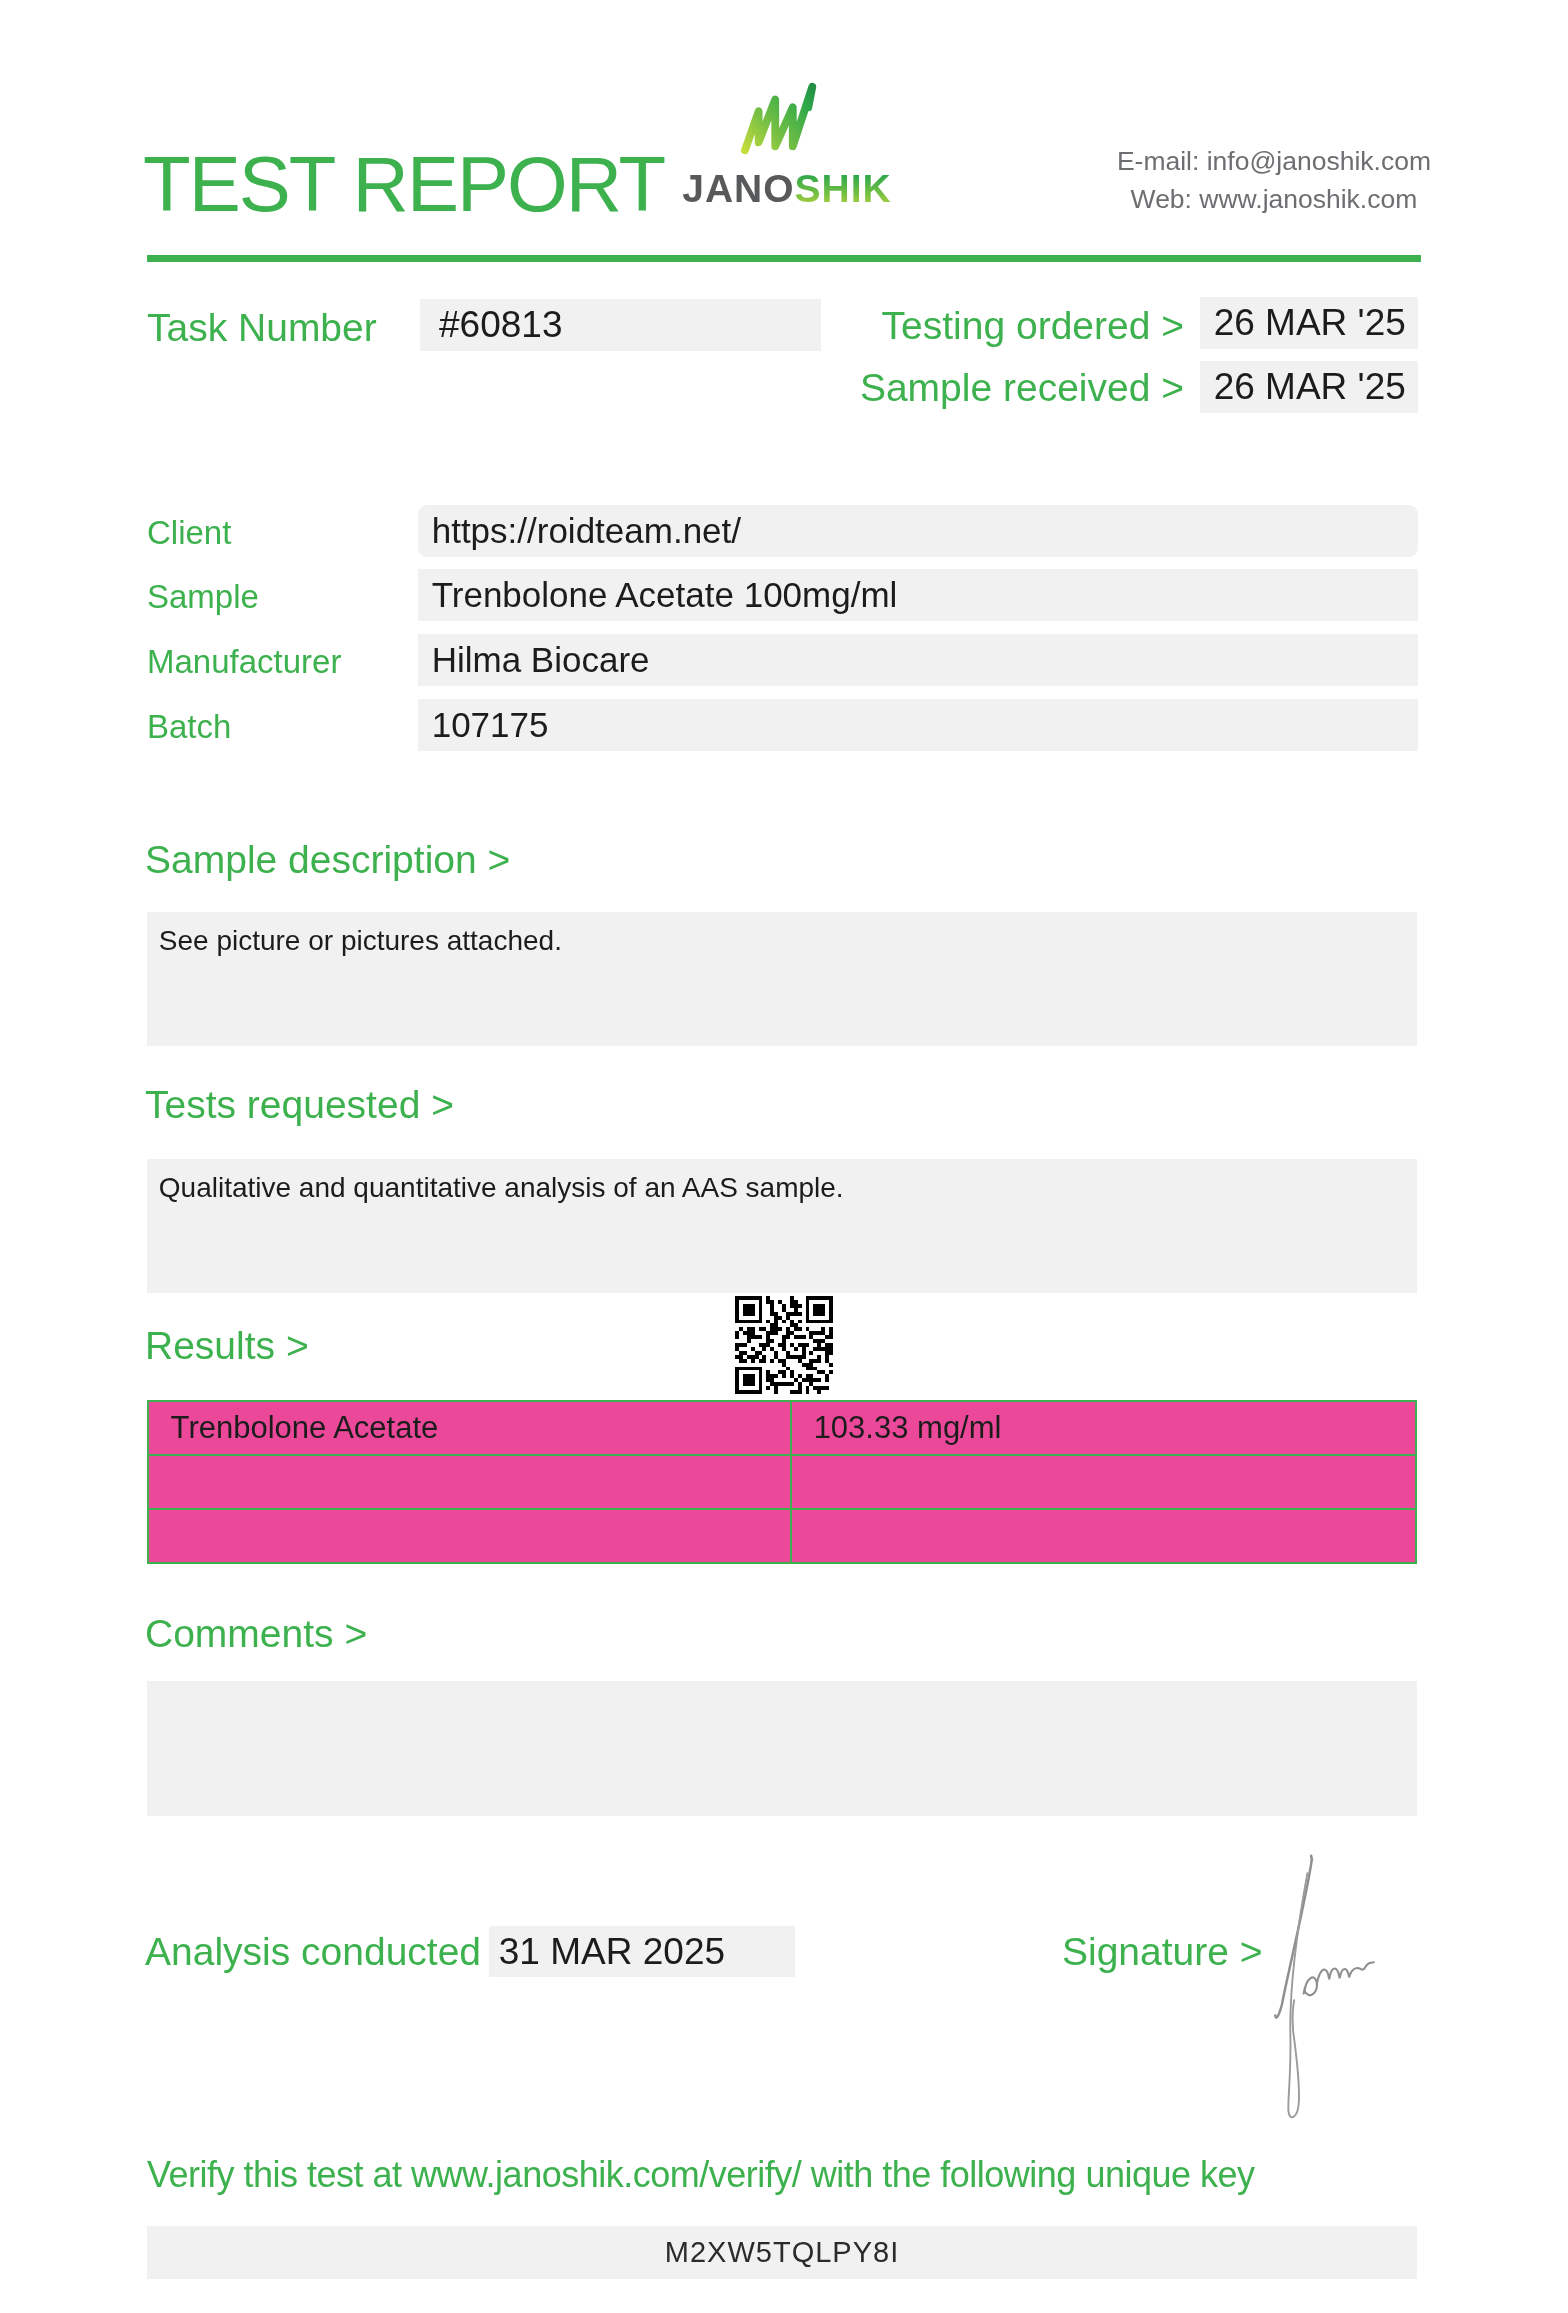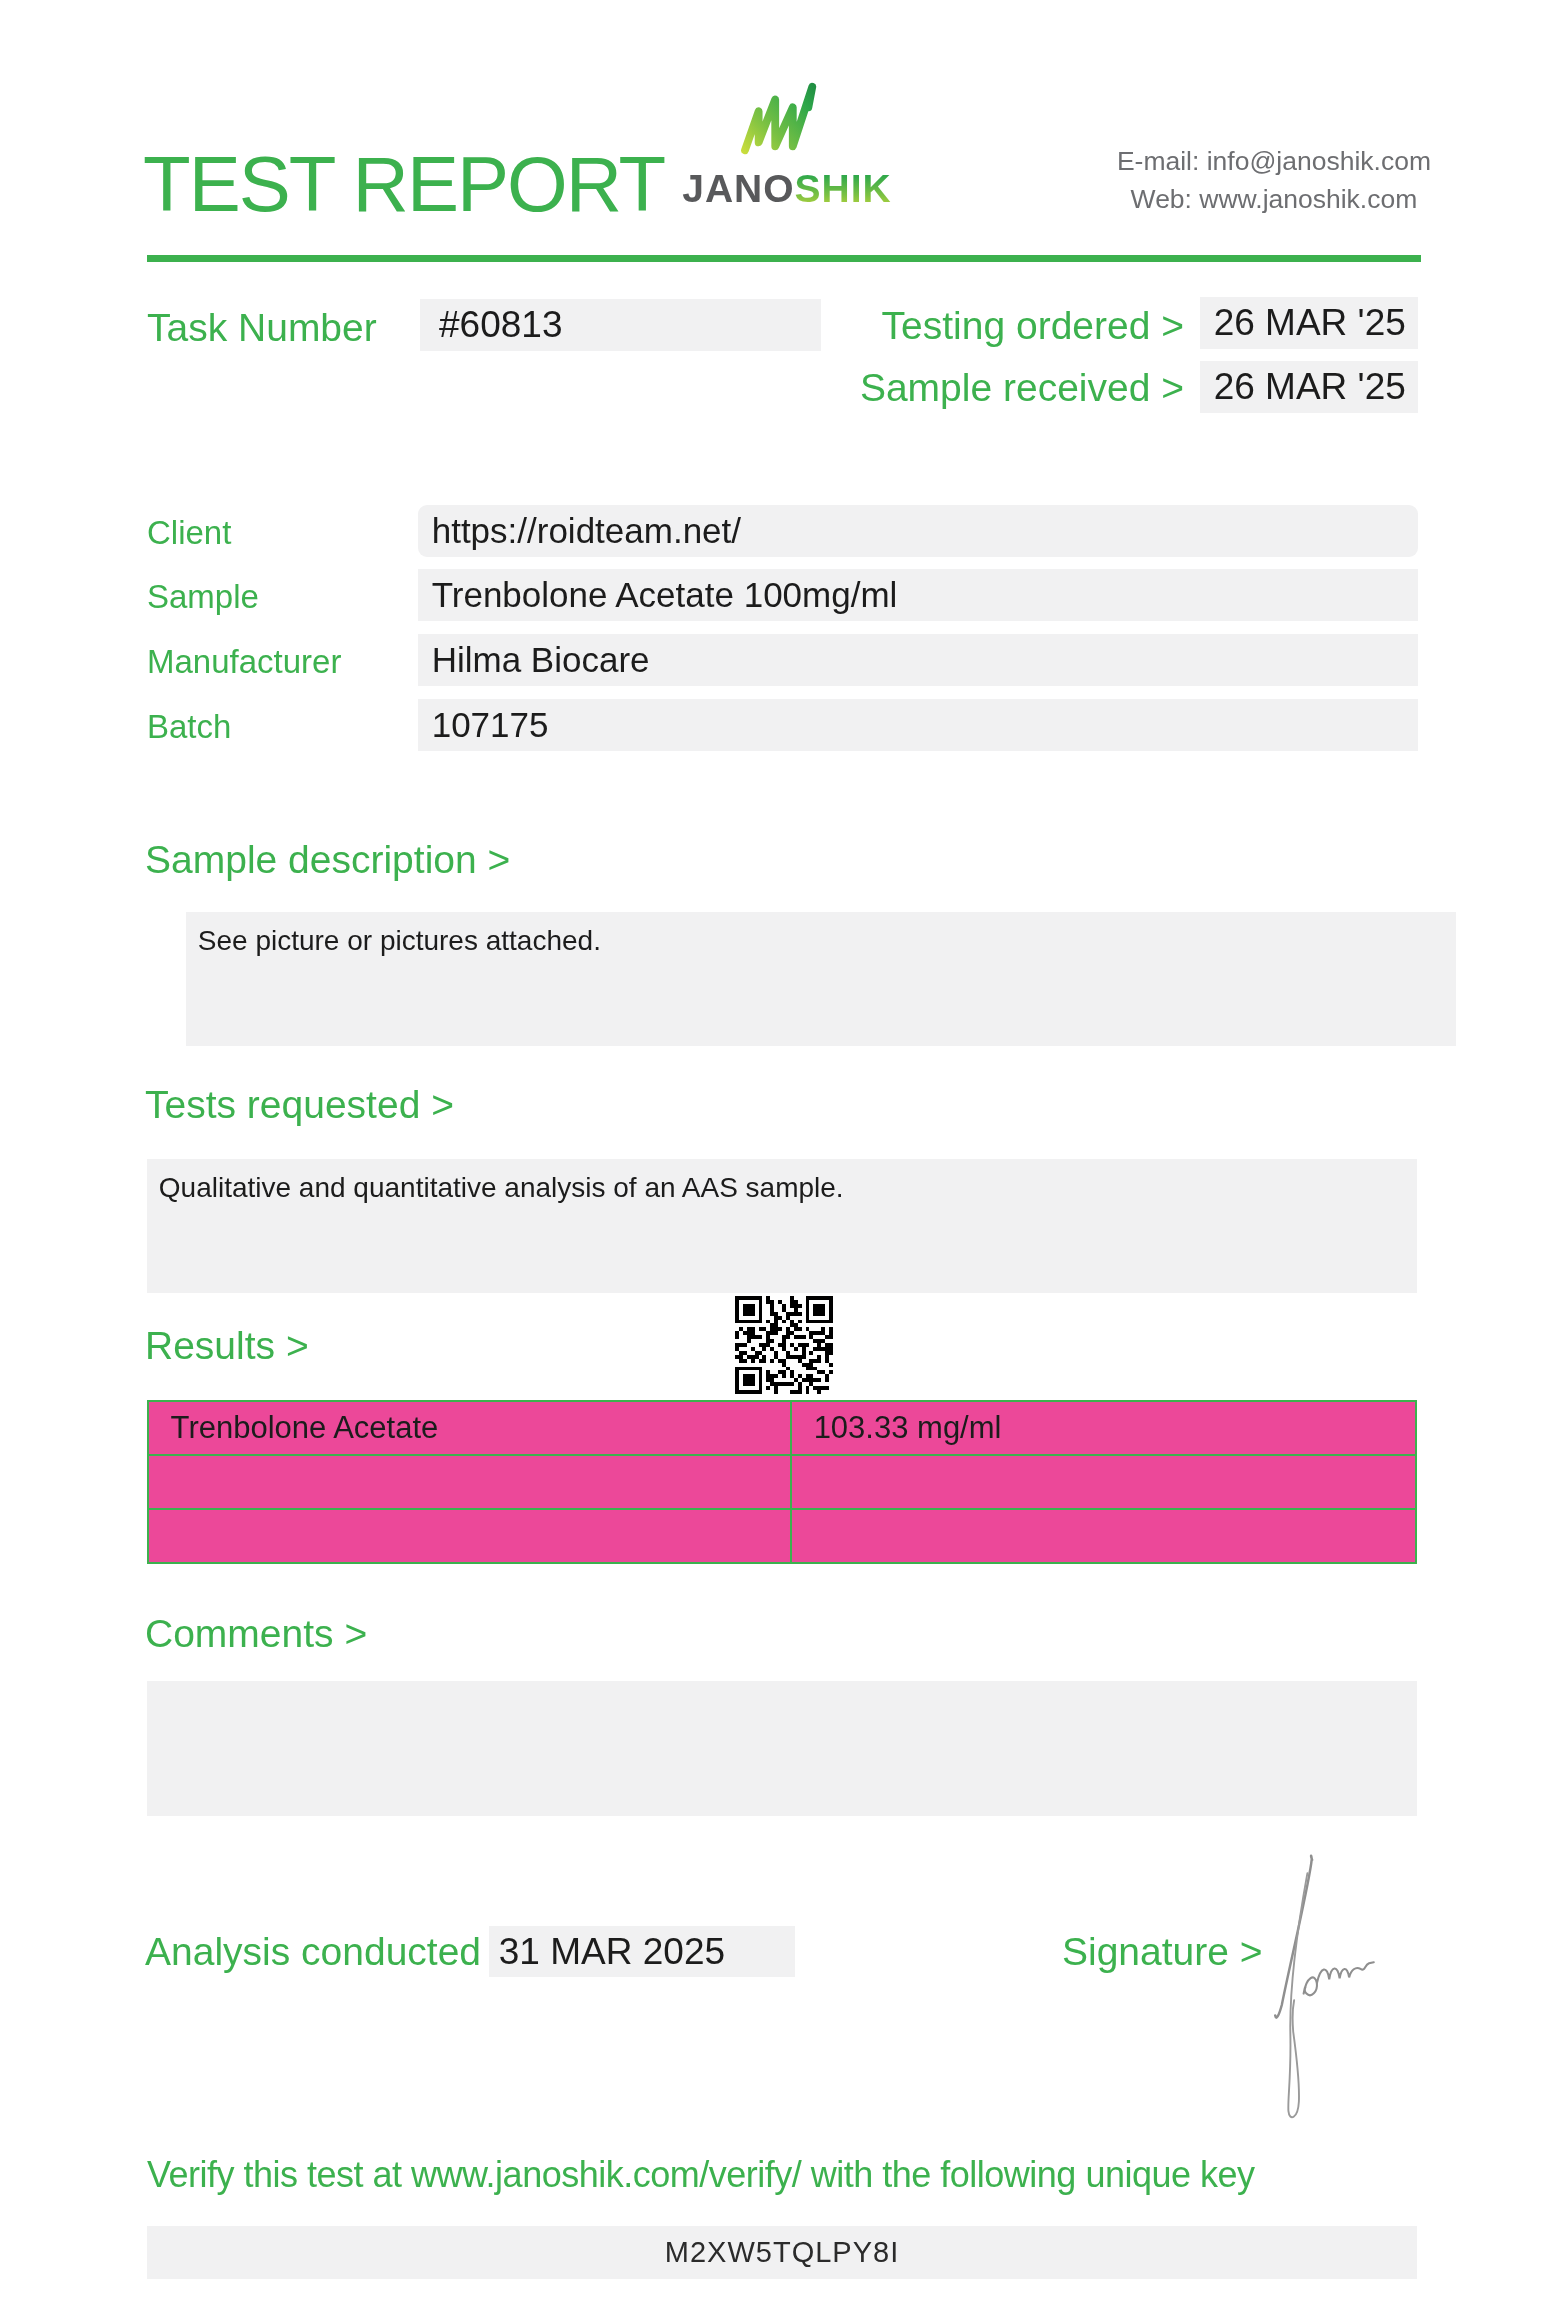--- a/index.html
+++ b/index.html
@@ -115,21 +115,21 @@
   <div class="abs graybox info-box" style="top:634px;">
     <span class="value">Hilma Biocare</span>
   </div>
 
   <div class="abs smalllabel" style="left:147px;top:709px;text-align:center;">Batch</div>
   <div class="abs graybox info-box" style="top:699px;">
     <span class="value">107175</span>
   </div>
 
   <div class="abs biglabel" style="left:145px;top:839px;">Sample description &gt;</div>
-  <div class="abs graybox section-box" style="top:912px;margin-left:39px;">
+  <div class="abs graybox section-box" style="top:912px;">
     <span class="body-text">See picture or pictures attached.</span>
   </div>
 
   <div class="abs biglabel" style="left:145px;top:1084px;">Tests requested &gt;</div>
   <div class="abs graybox section-box" style="top:1159px;">
     <span class="body-text">Qualitative and quantitative analysis of an AAS sample.</span>
   </div>
 
   <div class="abs biglabel" style="left:145px;top:1325px;">Results &gt;</div>
 

